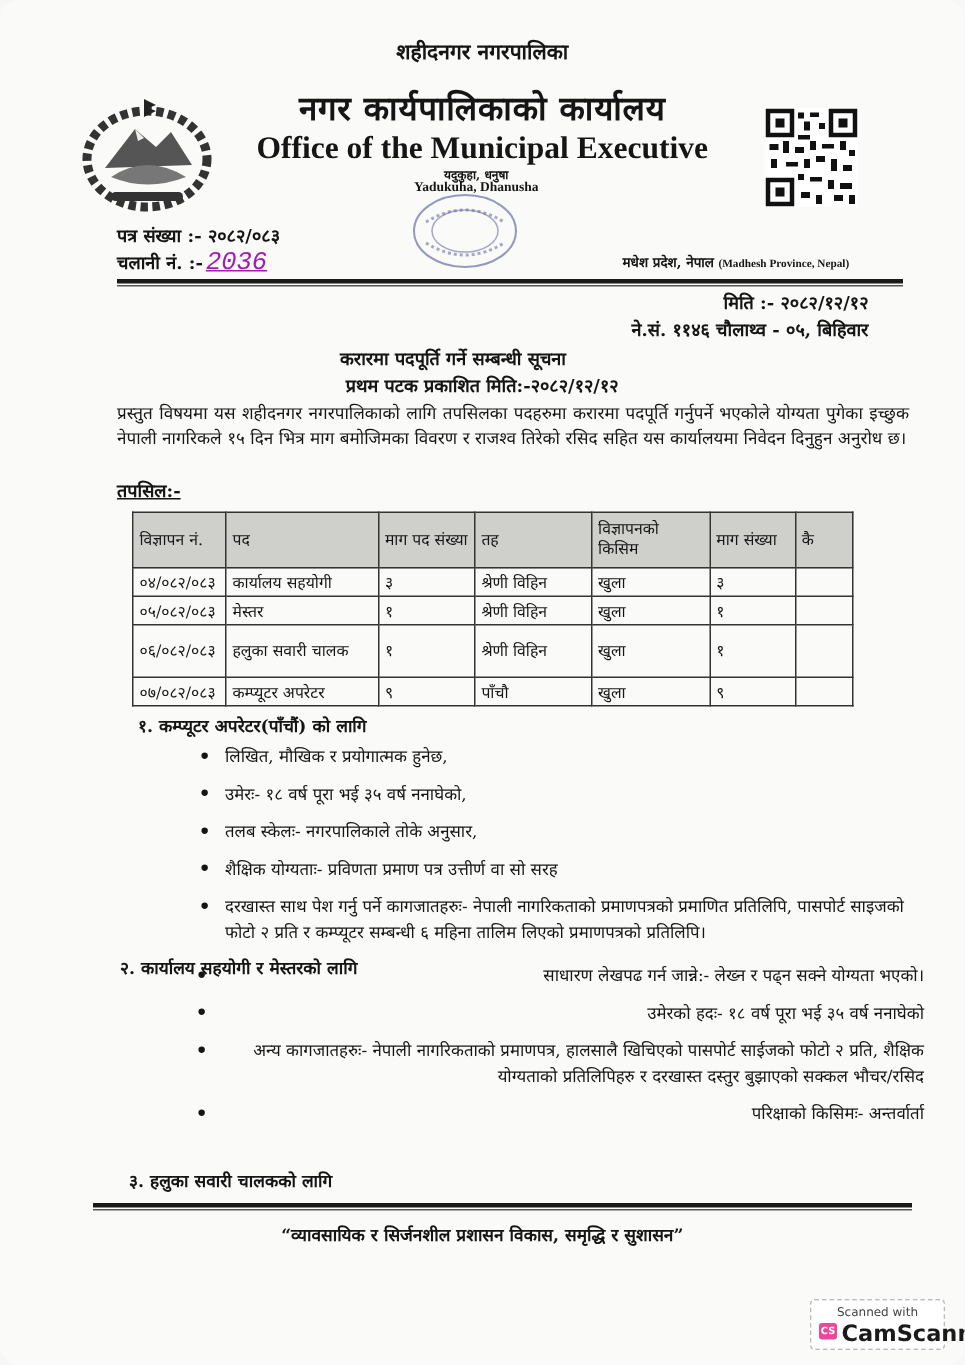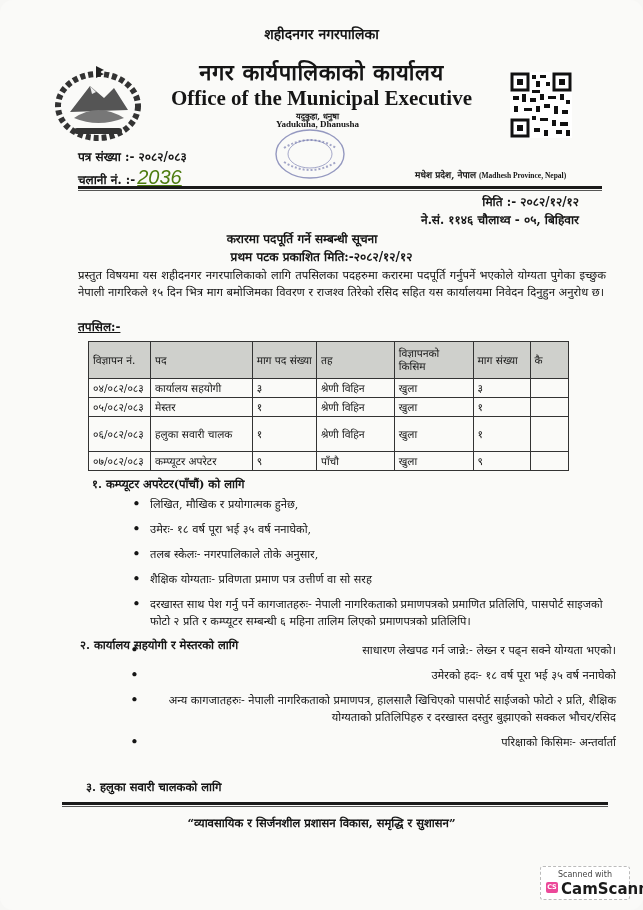--- a/index.html
+++ b/index.html
@@ -14,21 +14,21 @@
   .h-en-small { left: 0; width: 643px; top: 42px; font-size: 12px; font-weight: bold; font-family: "Liberation Serif", serif; }
   .h-np-big { left: 0; width: 643px; top: 56px; font-size: 22px; font-weight: bold; letter-spacing: 0.5px; }
   .h-en-big { left: 0; width: 643px; top: 86px; font-size: 21px; font-weight: bold; font-family: "Liberation Serif", serif; }
   .loc-np { left: 296px; top: 110px; font-size: 8px; font-weight: bold; }
   .loc-en { left: 276px; top: 119px; font-size: 9px; font-weight: bold; font-family: "Liberation Serif", serif; }
   .emblem { left: 52px; top: 62px; width: 92px; height: 80px; }
   .qr { left: 510px; top: 72px; width: 62px; height: 66px; }
   .stamp { left: 270px; top: 126px; width: 80px; height: 56px; }
   .ref1 { left: 78px; top: 148px; font-size: 12px; font-weight: bold; }
   .ref2 { left: 78px; top: 166px; font-size: 12px; font-weight: bold; }
-  .ref2 .hand { font-family: Liberation Sans, sans-serif; font-style: italic; font-size: 20px; font-weight: normal; text-decoration: underline; margin-left: 2px; color: #4d7c0f; }
+  .ref2 .hand { font-family: Liberation Mono, monospace; font-style: italic; font-size: 17px; font-weight: normal; text-decoration: underline; margin-left: 2px; color: #a21caf; }
   .province { left: 415px; top: 168px; font-size: 9px; font-weight: bold; }
   .province .en { font-family: "Liberation Serif", serif; font-size: 7.5px; margin-left: 3px; }
   .rule-top { left: 78px; top: 186px; width: 524px; height: 3px; background: #1a1a1a; }
   .rule-top2 { left: 78px; top: 190px; width: 524px; height: 1px; background: #555; }
   .date { right: 64px; top: 193px; font-size: 12px; font-weight: bold; }
   .nepsambat { right: 64px; top: 211px; font-size: 12px; font-weight: bold; }
   .subject { left: 0; width: 604px; top: 230px; font-size: 12px; font-weight: bold; }
   .published { left: 0; width: 643px; top: 248px; font-size: 12px; font-weight: bold; }
   .para { left: 78px; top: 267px; width: 528px; font-size: 11.4px; line-height: 17px; text-align: justify; }
   .tapasil { left: 78px; top: 318px; font-size: 12px; font-weight: bold; text-decoration: underline; }

